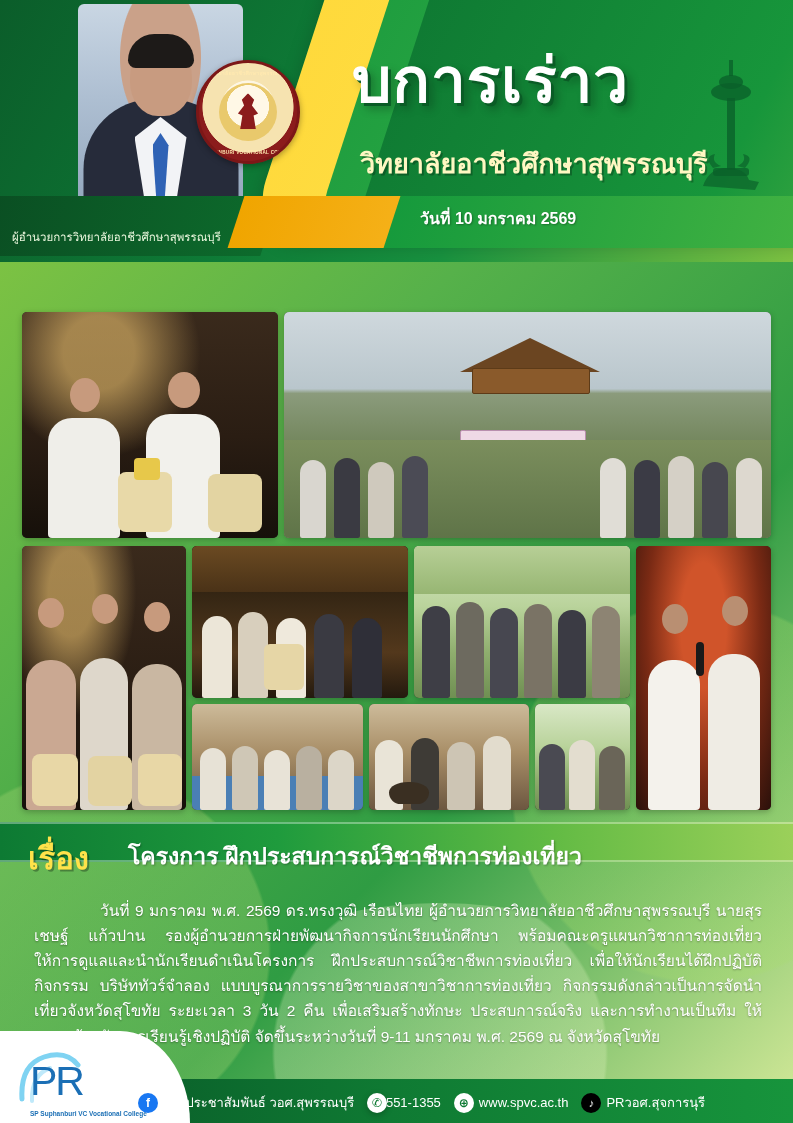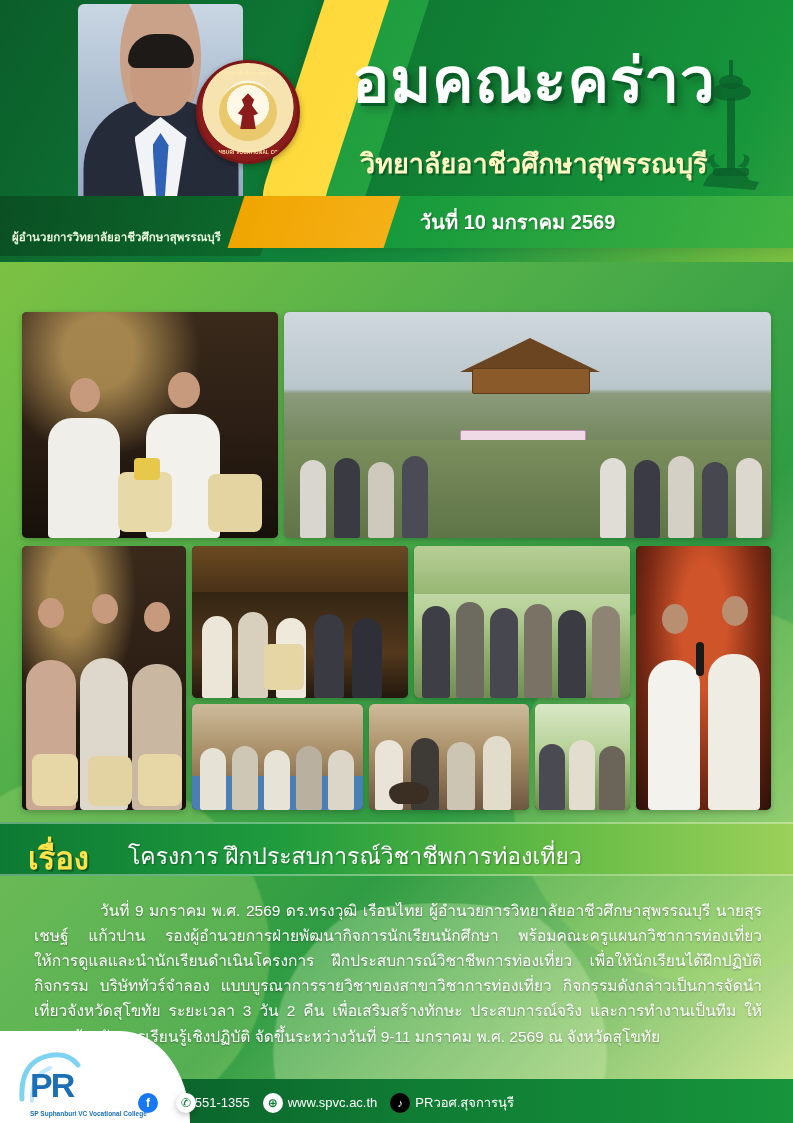--- a/index.html
+++ b/index.html
@@ -200,36 +200,35 @@
     font-weight: 700;
     white-space: nowrap;
     text-shadow: 1px 1px 2px rgba(0,0,0,.4);
   }
   .director-role {
     position: absolute;
     left: 12px; top: 228px;
     color: #eaf7dd;
     font-size: 11.5px;
     white-space: nowrap;
-    font-weight: bold;
   }
   .issue-no {
     position: absolute;
     left: 258px; top: 200px;
     color: #ffffff;
     font-size: 25px;
     font-weight: 800;
     white-space: nowrap;
     text-shadow: 1px 1px 2px rgba(0,0,0,.35);
   }
   .issue-date {
     position: absolute;
     left: 420px; top: 206px;
     color: #ffffff;
-    font-size: 20px;
+    font-size: 16px;
     font-weight: 700;
     white-space: nowrap;
     text-shadow: 1px 1px 2px rgba(0,0,0,.3);
   }
 
   
   .body-bg {
     position: absolute;
     top: 262px; left: 0;
     width: 793px; height: 861px;
@@ -316,39 +315,39 @@
     position: absolute;
     background: #f6f0e2;
     border: 1px solid #c9b48a;
     border-radius: 2px;
   }
 
   
   .topic-bar {
     position: absolute;
     left: 0; top: 822px;
-    width: 793px; height: 54px;
+    width: 793px; height: 40px;
     background: linear-gradient(90deg, #0d7a33 0%, #1f9b3d 35%, #63bb44 70%, #9bd05a 100%);
     border-top: 2px solid rgba(255,255,255,.35);
     border-bottom: 2px solid rgba(255,255,255,.35);
   }
   .topic-label {
     position: absolute;
     left: 28px; top: 9px;
     font-size: 31px;
     font-weight: 800;
     color: #ffe24a;
     text-shadow: 2px 2px 0 rgba(0,0,0,.3);
     white-space: nowrap;
   }
   .topic-text {
     position: absolute;
     left: 128px; top: 14px;
     font-size: 23px;
-    font-weight: 400;
+    font-weight: 700;
     color: #ffffff;
     text-shadow: 1px 1px 2px rgba(0,0,0,.3);
     white-space: nowrap;
   }
 
   
   .article {
     position: absolute;
     left: 34px; top: 898px;
     width: 728px;
@@ -381,22 +380,22 @@
     border-top-left-radius: 26px;
   }
   .pr-logo {
     position: absolute;
     left: 18px; bottom: 16px;
     width: 112px; height: 62px;
   }
   .pr-text {
     position: absolute;
     left: 30px; bottom: 18px;
-    font-size: 34px;
-    font-weight: 700;
+    font-size: 41px;
+    font-weight: 400;
     color: #1b6fb5;
     letter-spacing: -2px;
   }
   .pr-sub {
     position: absolute;
     left: 30px; bottom: 6px;
     font-size: 6.5px;
     color: #1b6fb5;
     font-weight: 700;
     white-space: nowrap;
@@ -449,21 +448,21 @@
       <div class="dp-hair"></div>
     </div>
 
     <div class="logo-seal">
       <div class="seal-top-text">วิทยาลัยอาชีวศึกษาสุพรรณบุรี</div>
       <div class="seal-inner"></div>
       <div class="seal-emblem"></div>
       <div class="seal-bot-text">SUPHANBURI VOCATIONAL COLLEGE</div>
     </div>
 
-    <div class="main-title">อมคณะคร่าว</div>
+    <div class="main-title">บการเร่าว</div>
     <div class="sub-title">วิทยาลัยอาชีวศึกษาสุพรรณบุรี</div>
 
     <svg class="tower-icon" viewBox="0 0 56 120">
       <rect x="24" y="40" width="8" height="72" fill="#0a5f2a" opacity=".75"></rect>
       <ellipse cx="28" cy="34" rx="20" ry="9" fill="#0a5f2a" opacity=".75"></ellipse>
       <ellipse cx="28" cy="24" rx="12" ry="7" fill="#0a5f2a" opacity=".75"></ellipse>
       <rect x="26" y="2" width="4" height="16" fill="#0a5f2a" opacity=".75"></rect>
       <rect x="10" y="110" width="36" height="8" rx="3" fill="#0a5f2a" opacity=".75"></rect>
     </svg>
 
@@ -623,20 +622,21 @@
         <path d="M4 54 q-2-34 22-42 q22-7 34 8" fill="none" stroke="#7fd3f2" stroke-width="5" stroke-linecap="round"></path>
         <path d="M14 56 q-1-26 18-33" fill="none" stroke="#bfe9fa" stroke-width="4" stroke-linecap="round"></path>
       </svg>
       <div class="pr-text">PR</div>
       <div class="pr-sub">SP Suphanburi VC Vocational College</div>
     </div>
 
     <div class="contacts">
       <span class="citem">
         <span class="cicon fb">f</span>
+        <span>งานประชาสัมพันธ์ วอศ.สุพรรณบุรี</span>
       </span>
       <span class="citem">
         <span class="cicon ph">✆</span>
         <span>0-3551-1355</span>
       </span>
       <span class="citem">
         <span class="cicon web">⊕</span>
         <span>www.spvc.ac.th</span>
       </span>
       <span class="citem">

